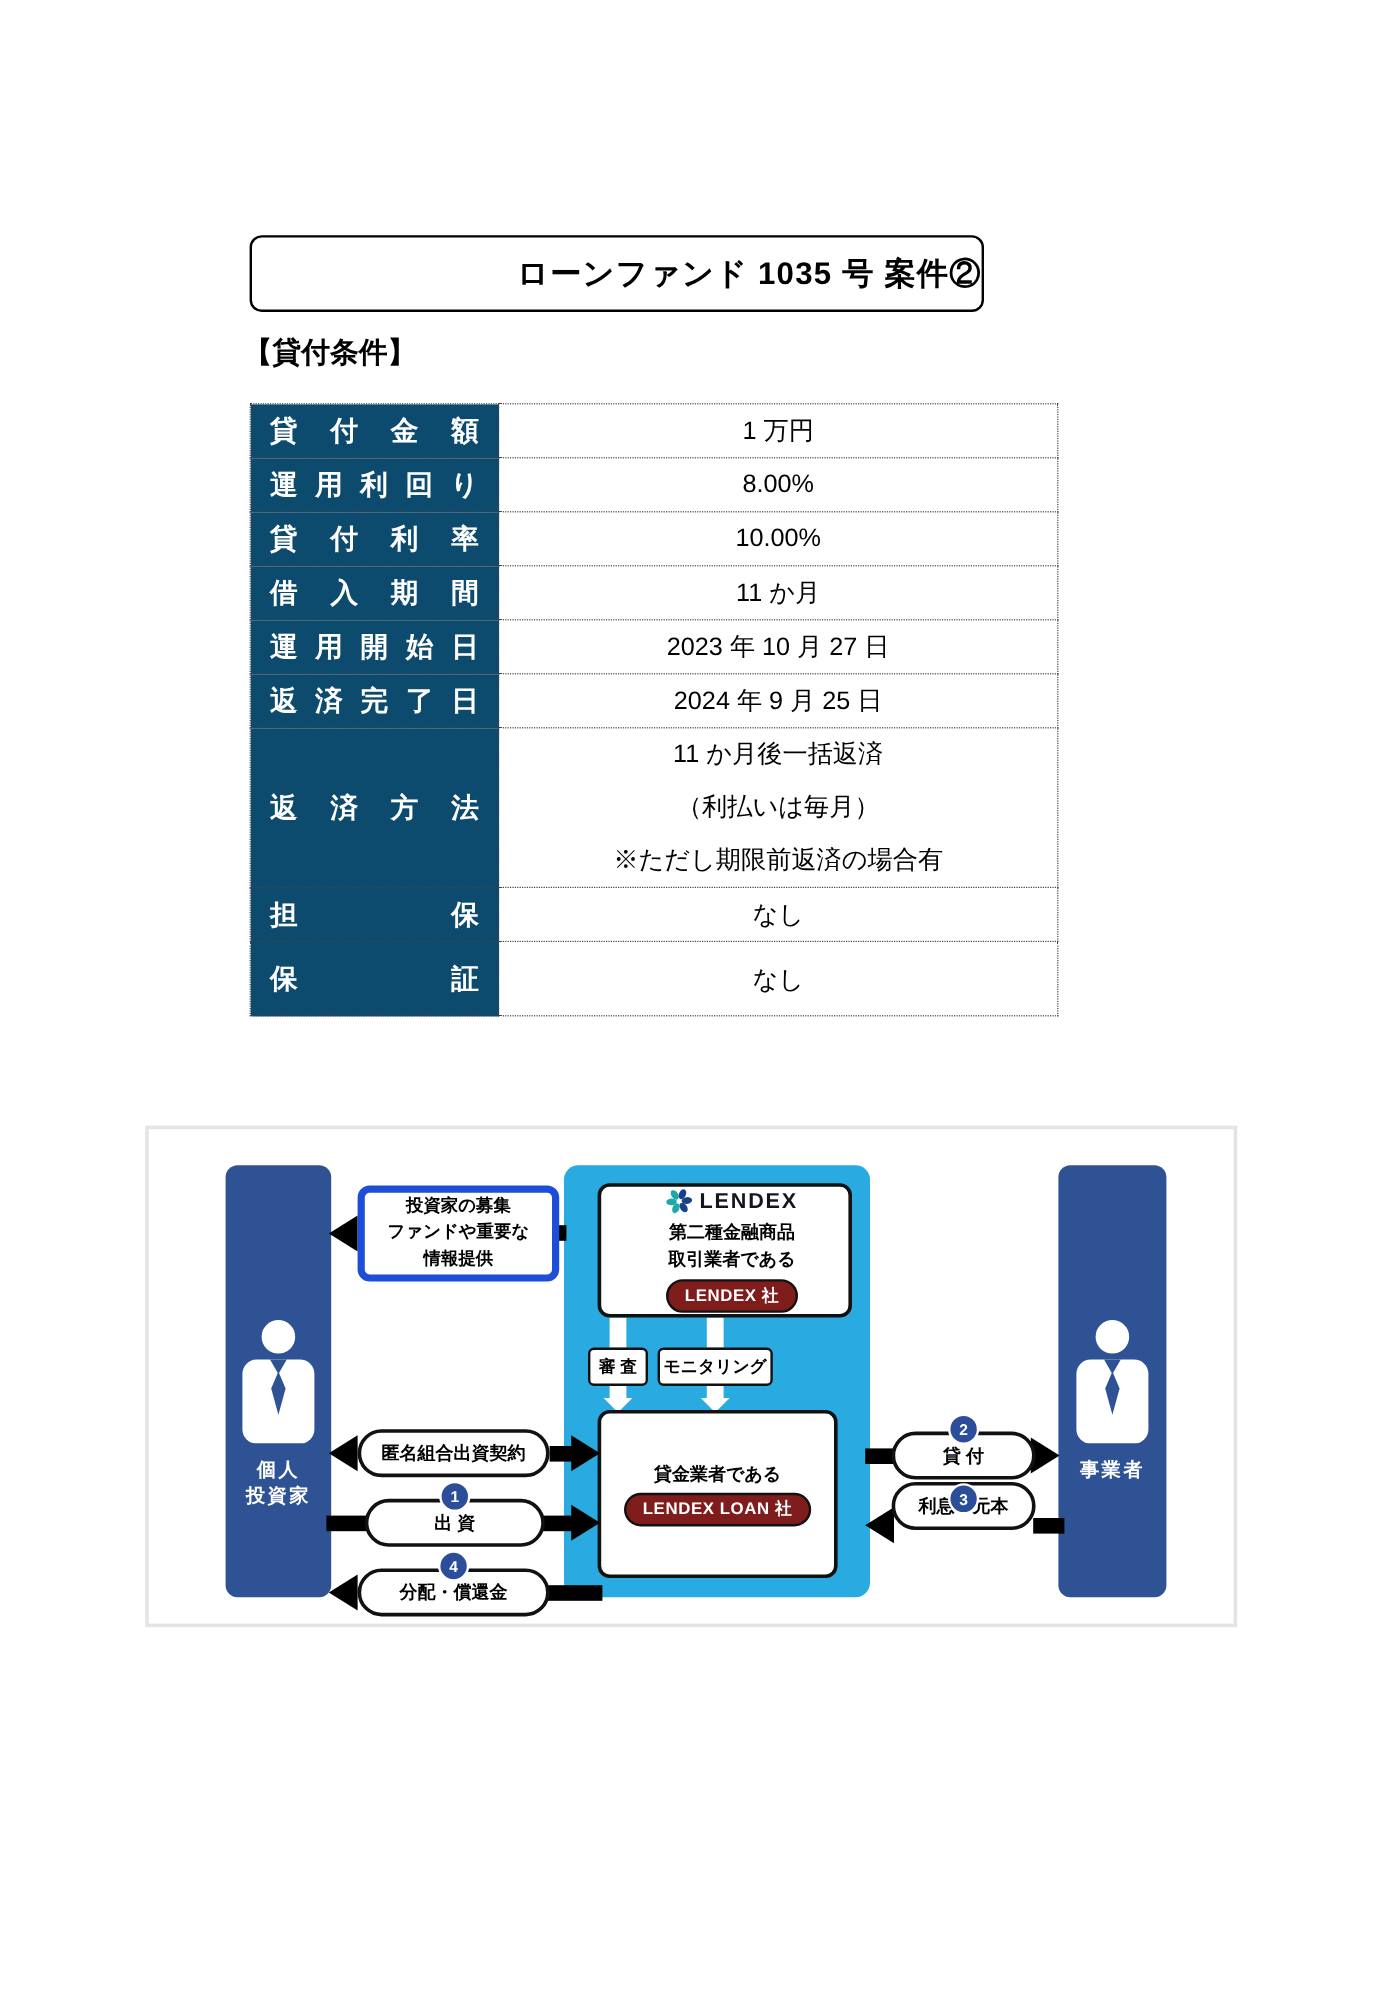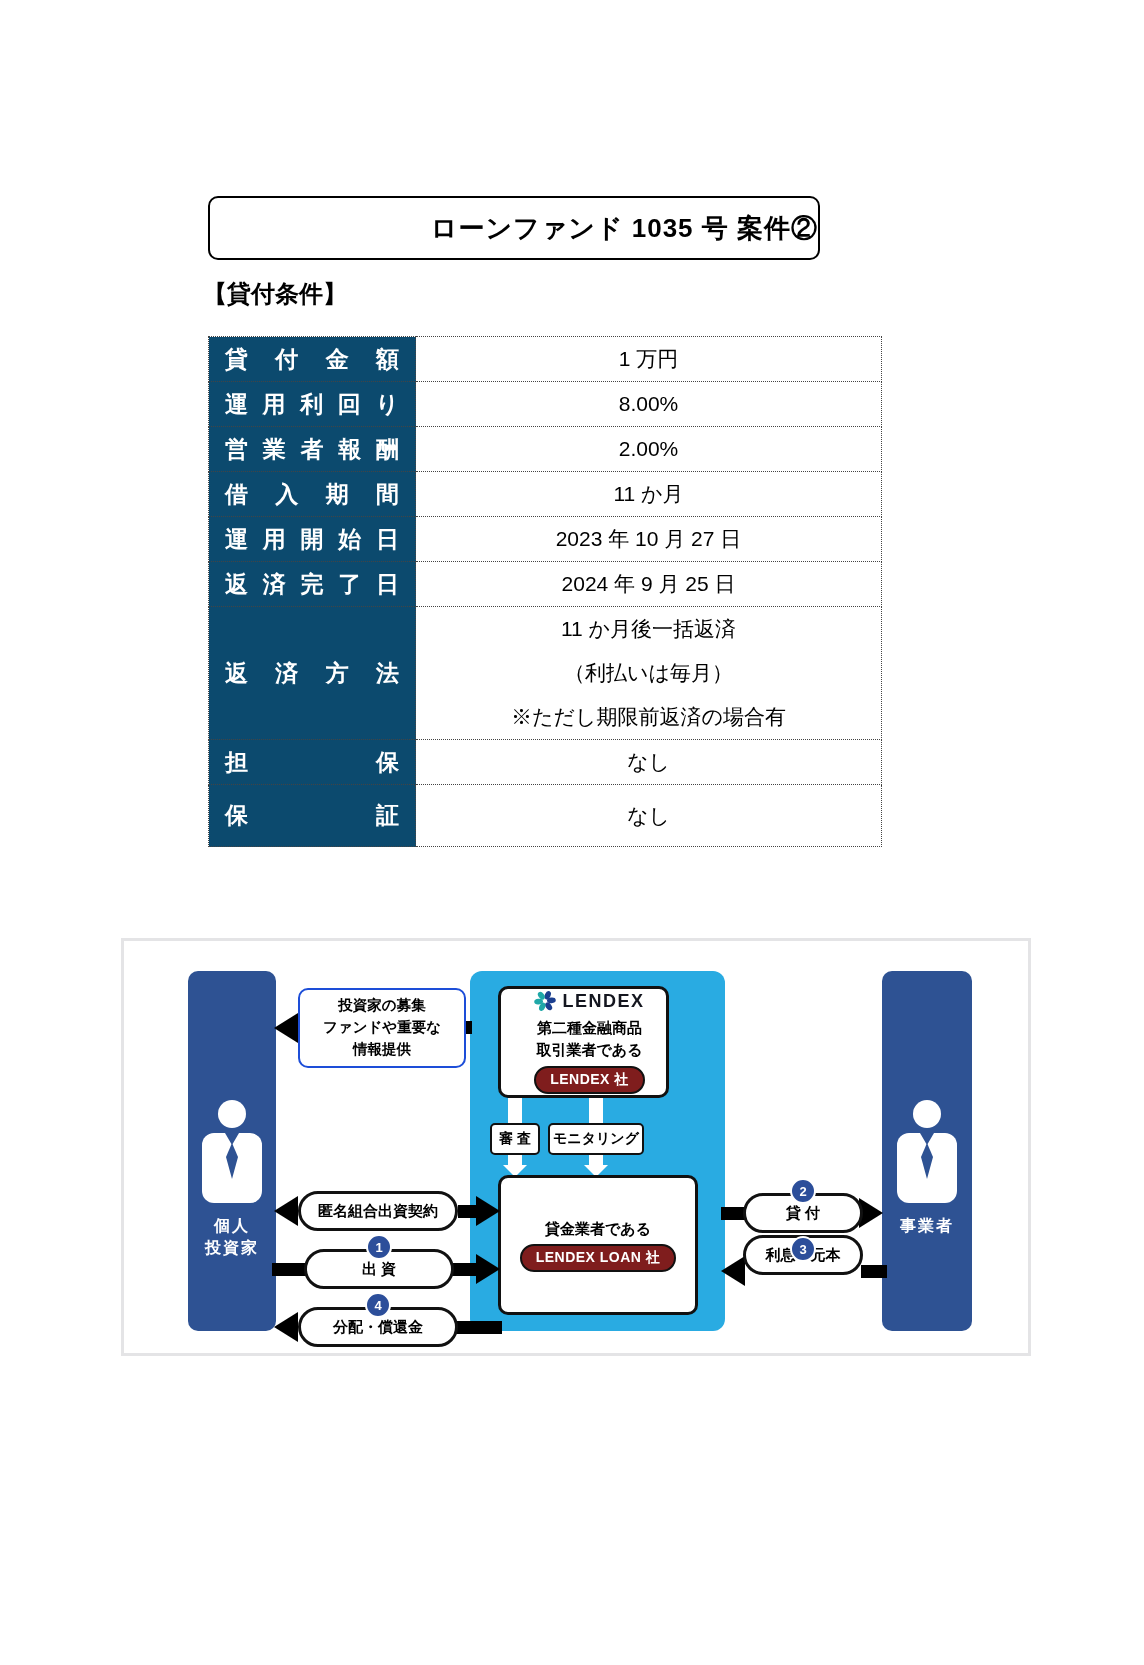--- a/index.html
+++ b/index.html
@@ -58,21 +58,21 @@
   }
 
   .cyan-panel {
     position:absolute; left:346px; top:30px; width:255px; height:360px;
     background:#29ABE2; border-radius:12px;
   }
   .white-box {
     position:absolute; background:#fff; border:3px solid #111; border-radius:10px;
     display:flex; flex-direction:column; align-items:center; justify-content:center;
   }
-  .lendex-top    { left:374px; top:45px;  width:171px; height:112px; gap:5px;padding-left:12px; }
+  .lendex-top    { left:374px; top:45px;  width:212px; height:112px; gap:5px;padding-left:12px; }
   .lendex-bottom { left:374px; top:234px; width:200px; height:140px; gap:4px; }
   .logo-row  { display:flex; align-items:center; gap:6px; }
   .logo-text { font-size:18px; font-weight:bold; color:#14161f; letter-spacing:1.5px; }
   .box-line  { font-size:15px; font-weight:bold; line-height:1.45; text-align:center; }
   .badge {
     background:#7f1d1d; color:#fff; font-weight:bold; font-size:14px;
     border:2px solid #111; border-radius:15px; padding:3px 14px; letter-spacing:0.5px;
     white-space:nowrap;
   }
 
@@ -92,21 +92,21 @@
     border-top:12px solid #fff;
   }
 
   .flow-pill {
     position:absolute; height:40px; background:#fff; border:3px solid #111; border-radius:22px;
     display:flex; align-items:center; justify-content:center;
     font-size:15px; font-weight:bold; white-space:nowrap;
   }
   .info-box {
     position:absolute; left:174px; top:47px; width:168px; height:80px;
-    background:#fff; border:2px solid #1d4ed8; border-radius:10px;
+    background:#fff; border:6px solid #1d4ed8; border-radius:10px;
     display:flex; flex-direction:column; align-items:center; justify-content:center;
     font-size:14.5px; font-weight:bold; line-height:1.5; text-align:center;
   }
   #pill-tokumei { left:174px; top:250px; width:160px; }
   #pill-step1   { left:180px; top:308px; width:150px; }
   #pill-step4   { left:174px; top:366px; width:160px; }
   #pill-step2   { left:619px; top:252px; width:120px; }
   #pill-step3   { left:619px; top:294px; width:120px; }
 
   .num-circle {
@@ -138,22 +138,22 @@
   <tbody>
       <tr class="r-std">
     <th>貸 付 金 額</th>
     <td>1 万円</td>
   </tr>
   <tr class="r-std">
     <th>運 用 利 回 り</th>
     <td>8.00%</td>
   </tr>
   <tr class="r-std">
-    <th>営 業 者 報 酬</th>
-    <td>2.00%</td>
+    <th>貸 付 利 率</th>
+    <td>10.00%</td>
   </tr>
   <tr class="r-std">
     <th>借 入 期 間</th>
     <td>11 か月</td>
   </tr>
   <tr class="r-std">
     <th>運 用 開 始 日</th>
     <td>2023 年 10 月 27 日</td>
   </tr>
   <tr class="r-std">

